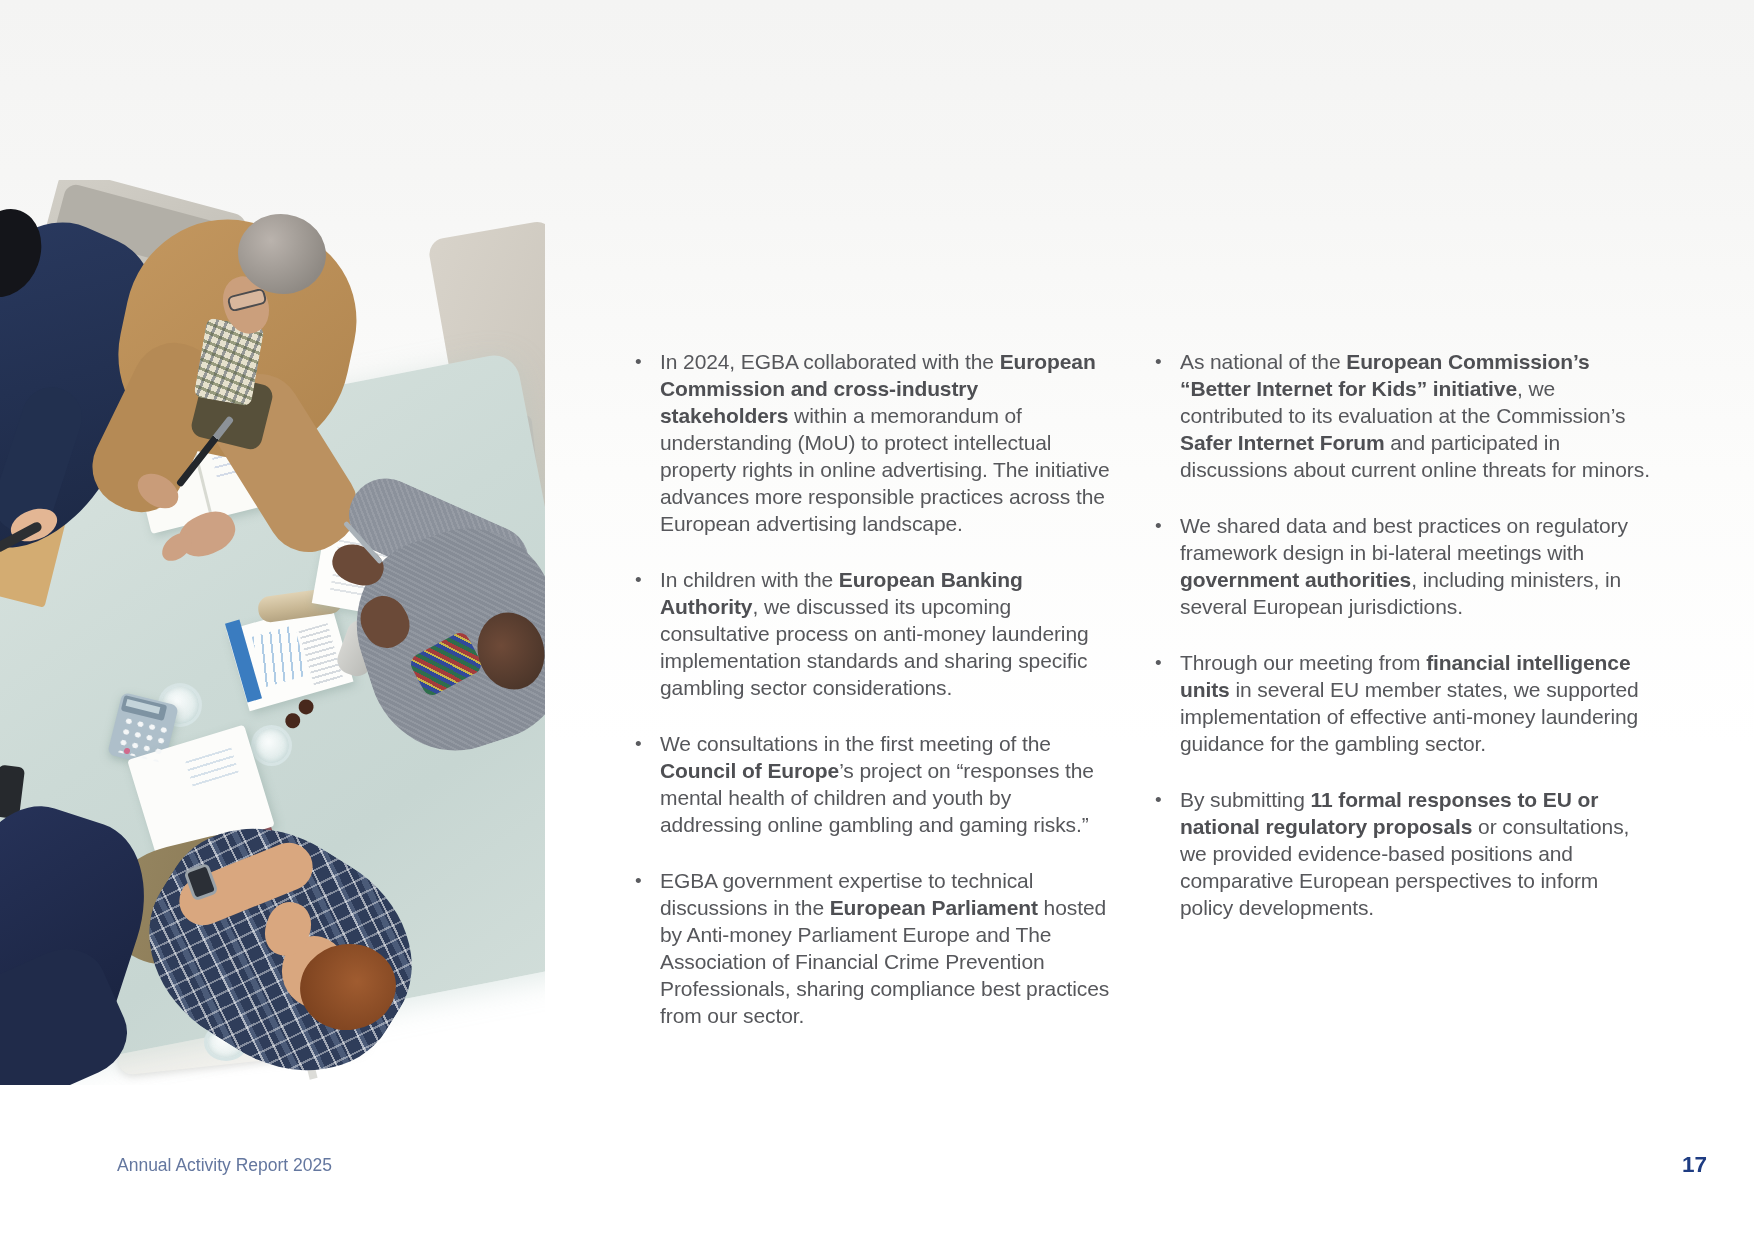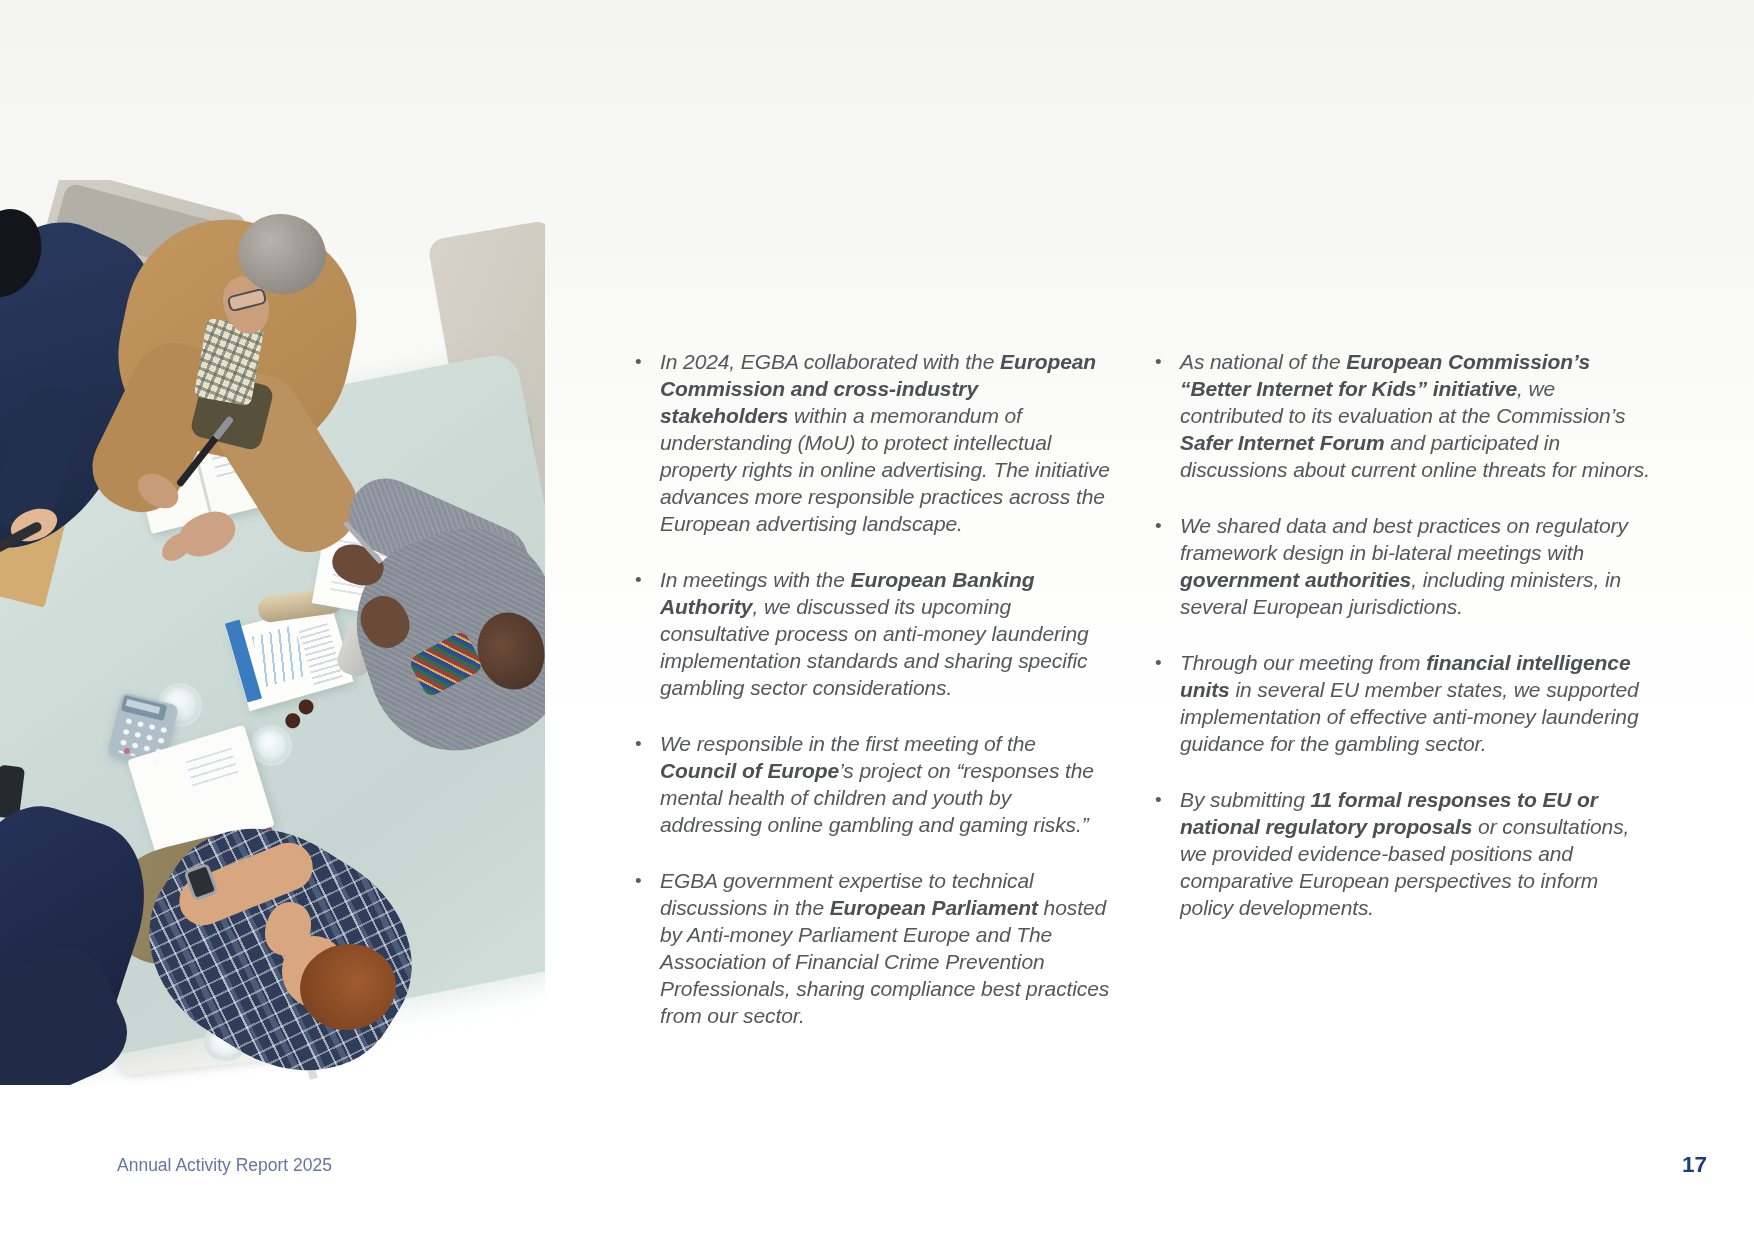--- a/index.html
+++ b/index.html
@@ -7,21 +7,21 @@
     position:relative;width:1754px;height:1241px;overflow:hidden;
     background:linear-gradient(180deg,#f4f4f3 0%,#f6f6f5 14%,#fcfcfb 38%,#ffffff 60%,#ffffff 100%);
     font-family:"Liberation Sans",sans-serif;color:#56575b;
   }
   
   .col{position:absolute;top:348px;font-size:21px;line-height:27px;letter-spacing:-0.1px;}
   .col1{left:628px;width:484px;}
   .col2{left:1148px;width:505px;}
   .bullet{display:flex;margin-bottom:29px;}
   .dot{flex:0 0 32px;width:32px;padding-left:7px;box-sizing:border-box;font-size:19px;color:#5a5b5f;}
-  .bt{flex:1;font-style:italic;}
+  .bt{flex:1;}
   .bt strong{font-weight:700;color:#4e4f53;}
   
   .footer-title{position:absolute;left:117px;top:1155px;font-size:17.5px;color:#64779f;}
   .page-number{position:absolute;left:1682px;top:1152px;font-size:22.5px;font-weight:700;color:#1e3c82;}
   
   .photo{position:absolute;left:0;top:180px;width:545px;height:905px;overflow:hidden;}
   .ph{position:absolute;}
   
   .chair-tl{left:40px;top:10px;width:195px;height:145px;background:linear-gradient(140deg,#d2cfc7,#bdbab2);border-radius:16px;transform:rotate(15deg);z-index:1;}
   .chair-tl-back{left:58px;top:22px;width:160px;height:52px;background:#b2afa7;border-radius:12px;transform:rotate(15deg);z-index:1;}
@@ -208,25 +208,25 @@
     <div class="ph nb-leg"></div>
   </div>
 
   <div class="col col1">
       <div class="bullet">
         <span class="dot">•</span>
         <span class="bt"><span>In 2024, EGBA collaborated with the </span><strong>European Commission and cross-industry stakeholders</strong><span> within a memorandum of understanding (MoU) to protect intellectual property rights in online advertising. The initiative advances more responsible practices across the European advertising landscape.</span></span>
       </div>
       <div class="bullet">
         <span class="dot">•</span>
-        <span class="bt"><span>In meetings with the </span><strong>European Banking Authority</strong><span>, we discussed its upcoming consultative process on anti-money laundering implementation standards and sharing specific gambling sector considerations.</span></span>
-      </div>
-      <div class="bullet">
-        <span class="dot">•</span>
-        <span class="bt"><span>We responsible in the first meeting of the </span><strong>Council of Europe</strong><span>’s project on “responses the mental health of children and youth by addressing online gambling and gaming risks.”</span></span>
+        <span class="bt"><span>In children with the </span><strong>European Banking Authority</strong><span>, we discussed its upcoming consultative process on anti-money laundering implementation standards and sharing specific gambling sector considerations.</span></span>
+      </div>
+      <div class="bullet">
+        <span class="dot">•</span>
+        <span class="bt"><span>We consultations in the first meeting of the </span><strong>Council of Europe</strong><span>’s project on “responses the mental health of children and youth by addressing online gambling and gaming risks.”</span></span>
       </div>
       <div class="bullet">
         <span class="dot">•</span>
         <span class="bt"><span>EGBA government expertise to technical discussions in the </span><strong>European Parliament</strong><span> hosted by Anti-money Parliament Europe and The Association of Financial Crime Prevention Professionals, sharing compliance best practices from our sector.</span></span>
       </div>
     </div>
   <div class="col col2">
       <div class="bullet">
         <span class="dot">•</span>
         <span class="bt"><span>As national of the </span><strong>European Commission’s “Better Internet for Kids” initiative</strong><span>, we contributed to its evaluation at the Commission’s </span><strong>Safer Internet Forum</strong><span> and participated in discussions about current online threats for minors.</span></span>

